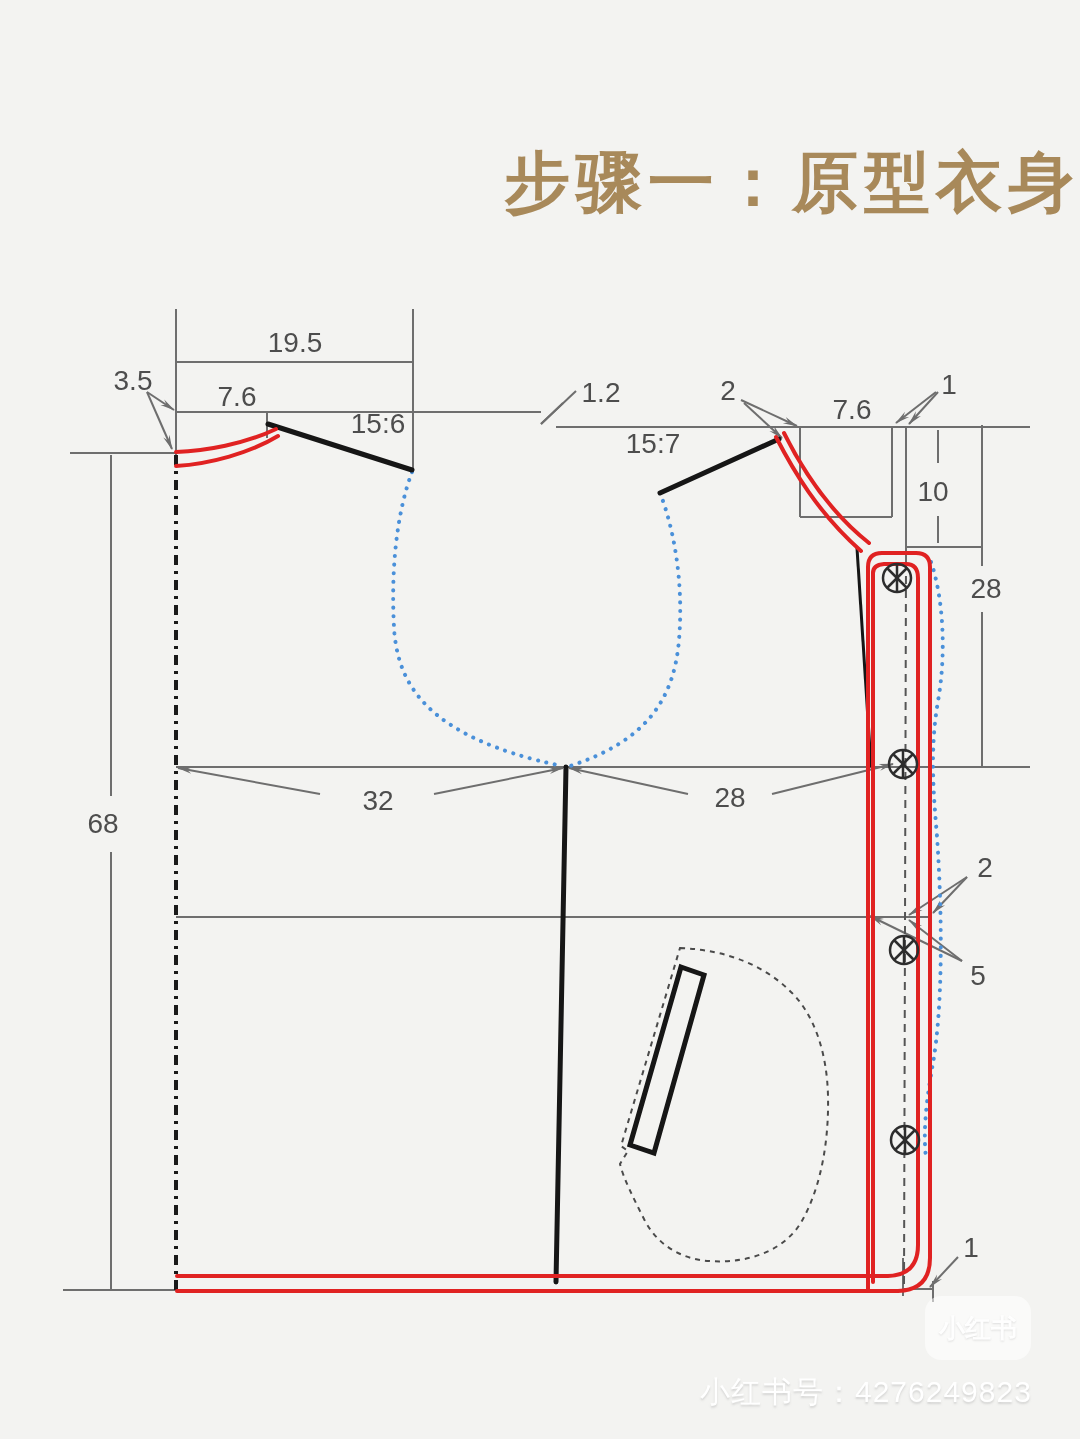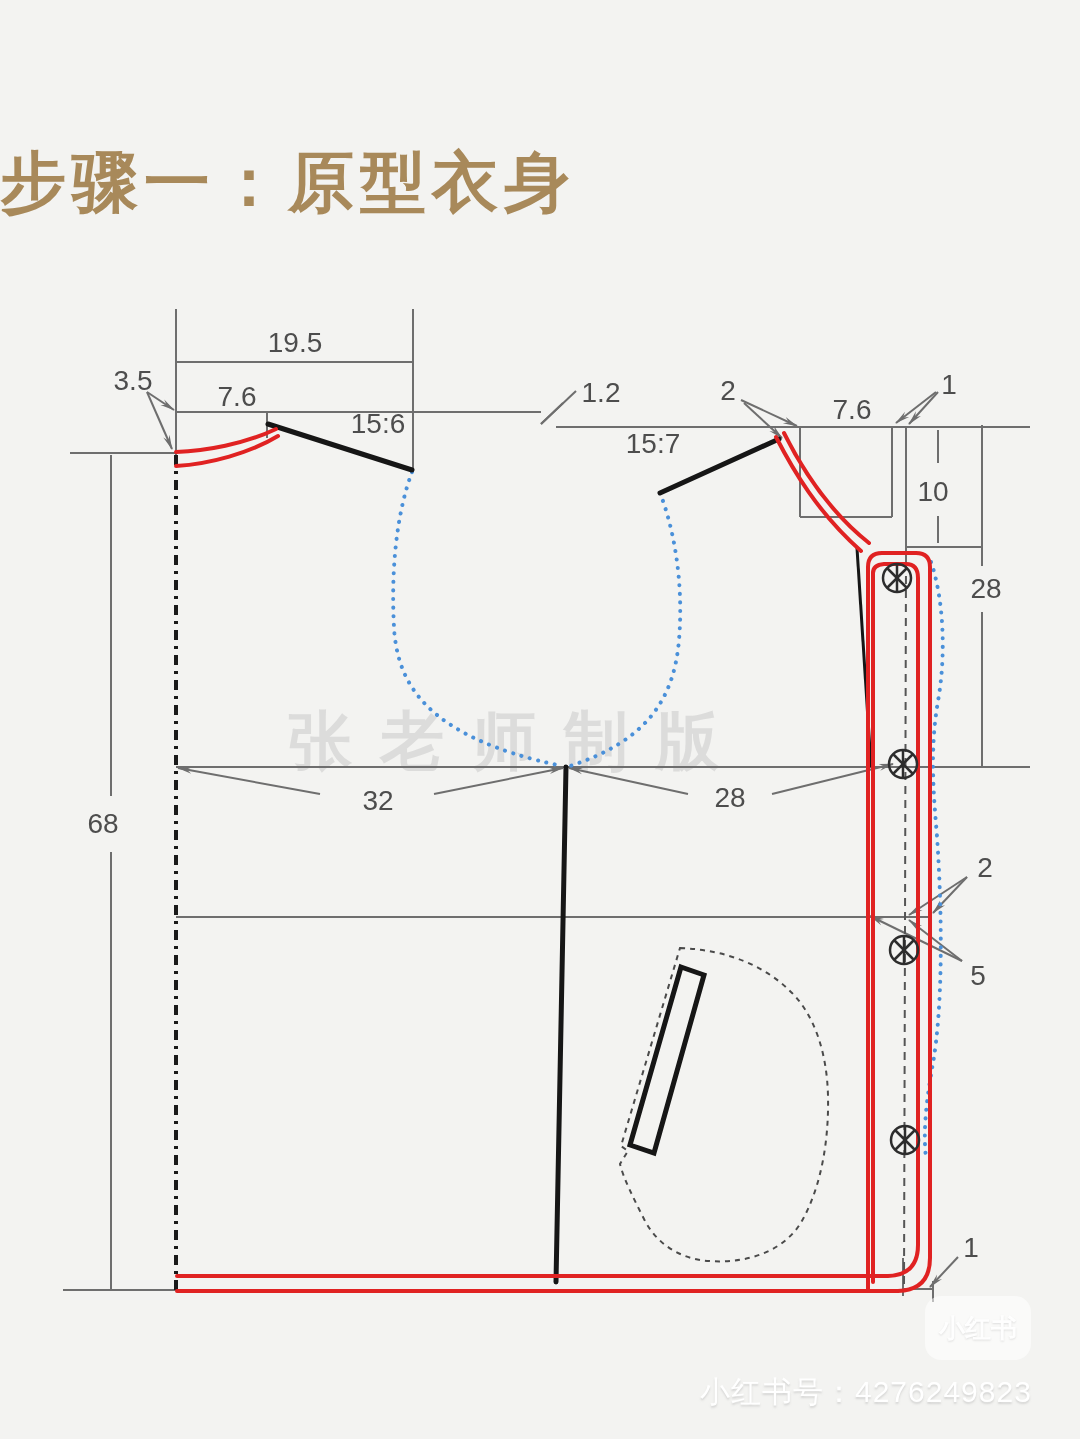--- a/index.html
+++ b/index.html
@@ -1,18 +1,18 @@
 <!DOCTYPE html>
 <html><head>
 <meta charset="utf-8">
 <style>
   html,body{margin:0;padding:0;background:#e9e9e8;}
   #stage{position:relative;width:1080px;height:1439px;background:#f3f3f1;overflow:hidden;
          font-family:"Liberation Sans","DejaVu Sans",sans-serif;}
-  #title{position:absolute;left:0;top:138px;width:1080px;text-align:left;
+  #title{position:absolute;left:0;top:138px;width:1080px;text-align:right;
          font-size:66px;font-weight:900;letter-spacing:6px;color:#a8895a;
          font-family:"DejaVu Sans","Liberation Sans",sans-serif;}
   #watermark{position:absolute;left:288px;top:698px;font-size:64px;font-weight:900;
          letter-spacing:28px;color:#dcdcdb;white-space:nowrap;z-index:1;
          font-family:"DejaVu Sans","Liberation Sans",sans-serif;}
   svg#pattern{position:absolute;left:0;top:0;z-index:2;}
   .dimtxt{font-family:"Liberation Sans","DejaVu Sans",sans-serif;font-size:28px;fill:#4d4d4d;}
   #xhs-badge{position:absolute;left:925px;top:1296px;width:106px;height:64px;z-index:3;
          background:rgba(255,255,255,0.55);border-radius:16px;display:flex;
          align-items:center;justify-content:center;}
@@ -20,21 +20,20 @@
          text-shadow:0 1px 2px rgba(190,190,190,0.45);}
   #xhs-id{position:absolute;left:700px;top:1372px;width:345px;z-index:3;
          color:#ffffff;font-size:30px;letter-spacing:1px;
          text-shadow:0 2px 2px rgba(185,185,185,0.5);white-space:nowrap;}
 </style>
 </head>
 <body>
 
 <div id="stage">
 
-  <div id="watermark">张老师制版</div>
 
   <svg id="pattern" width="1080" height="1439" viewBox="0 0 1080 1439">
     <defs>
       <marker id="arw" markerWidth="16" markerHeight="10" refX="14" refY="5" orient="auto" markerUnits="userSpaceOnUse">
         <path d="M15,5 L0,1.6 L5,5 L0,8.4 Z" fill="#6e6e6e"></path>
       </marker>
     </defs>
 
     <g stroke="#6e6e6e" stroke-width="2" fill="none">
 

